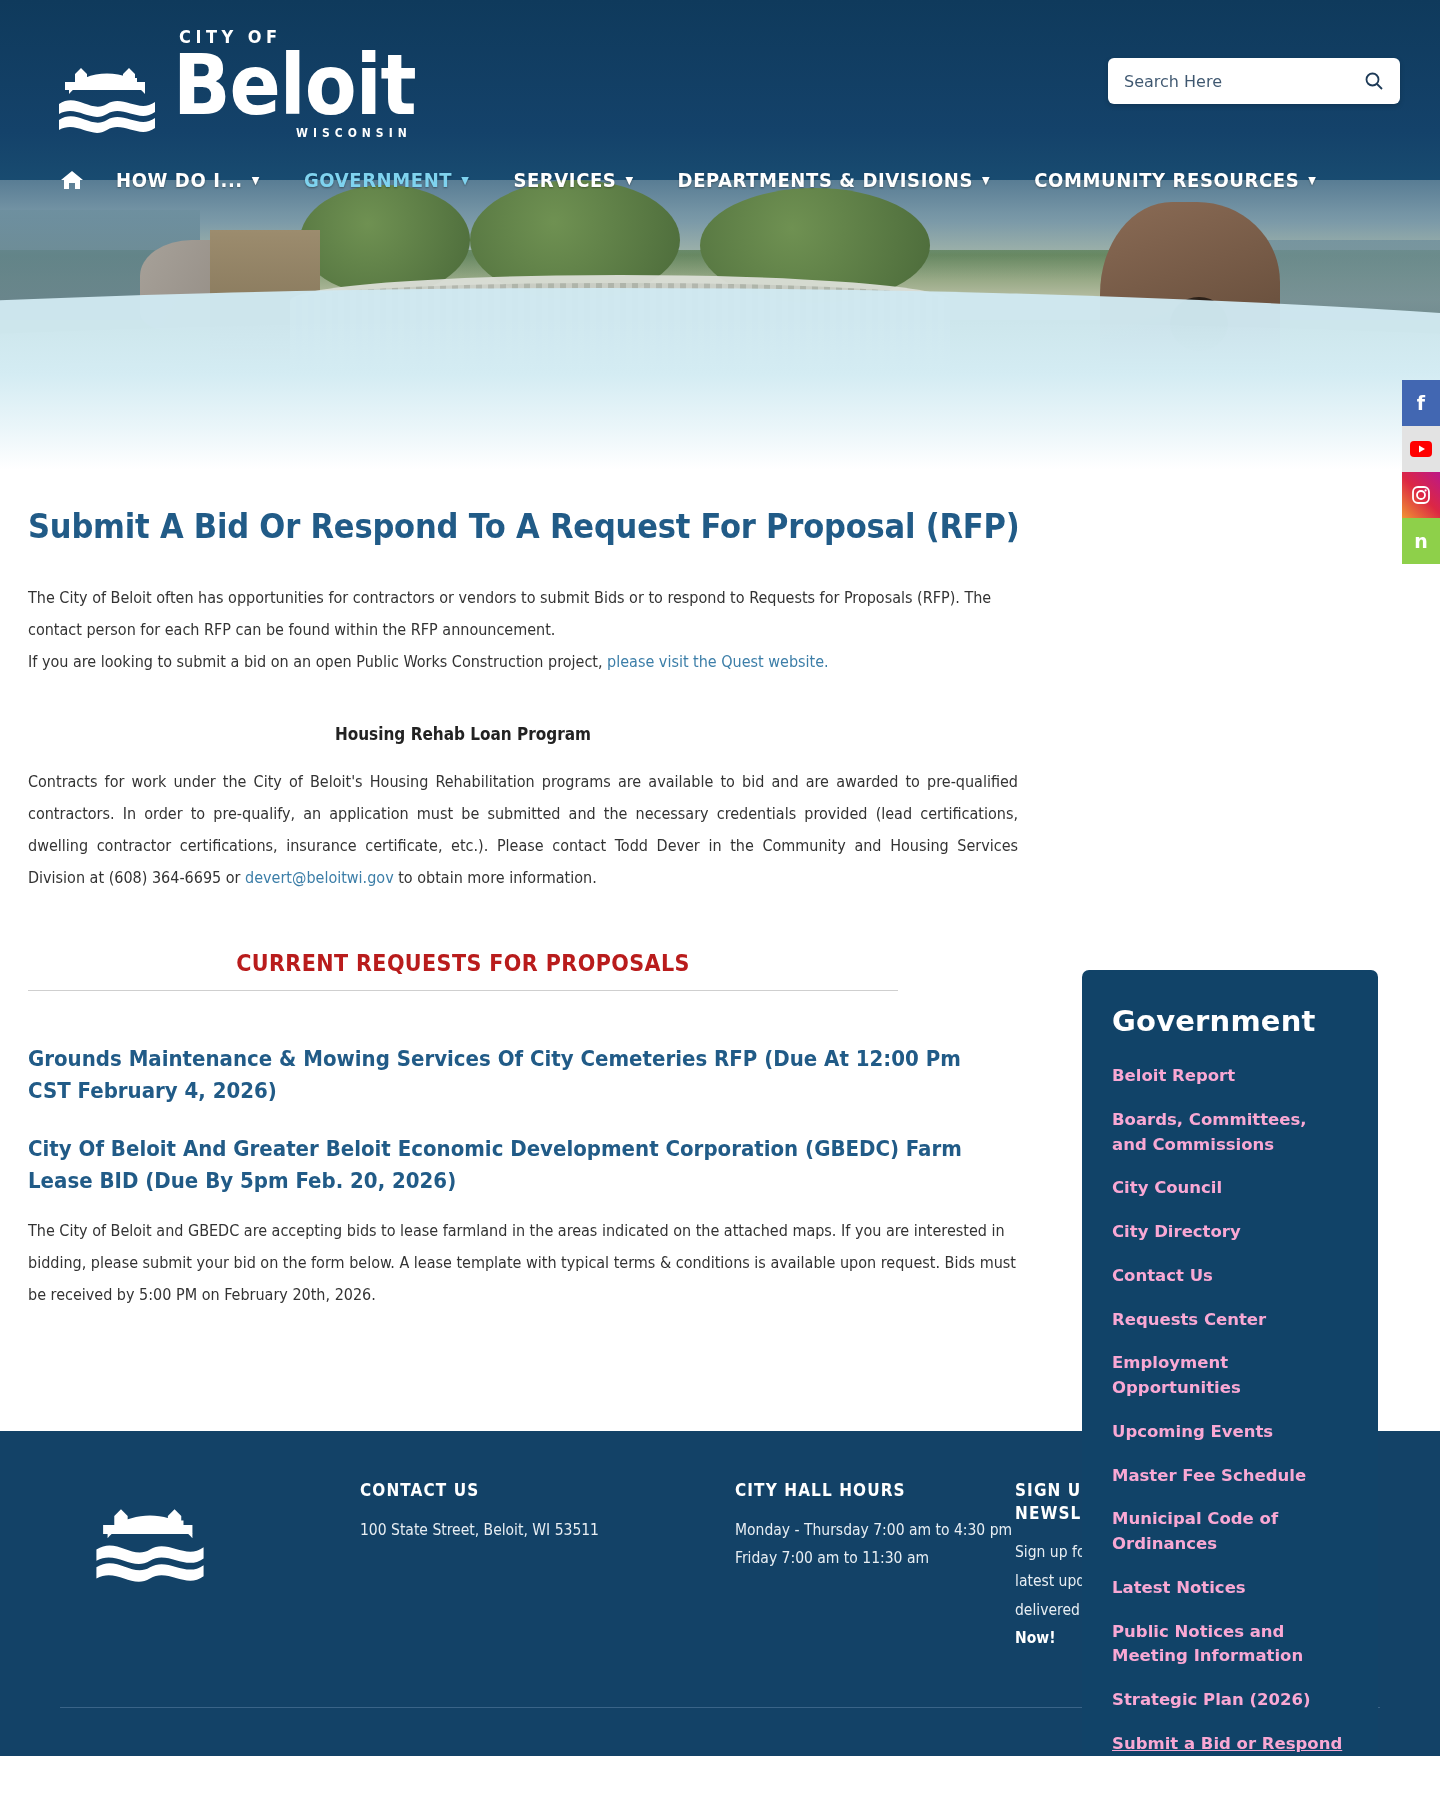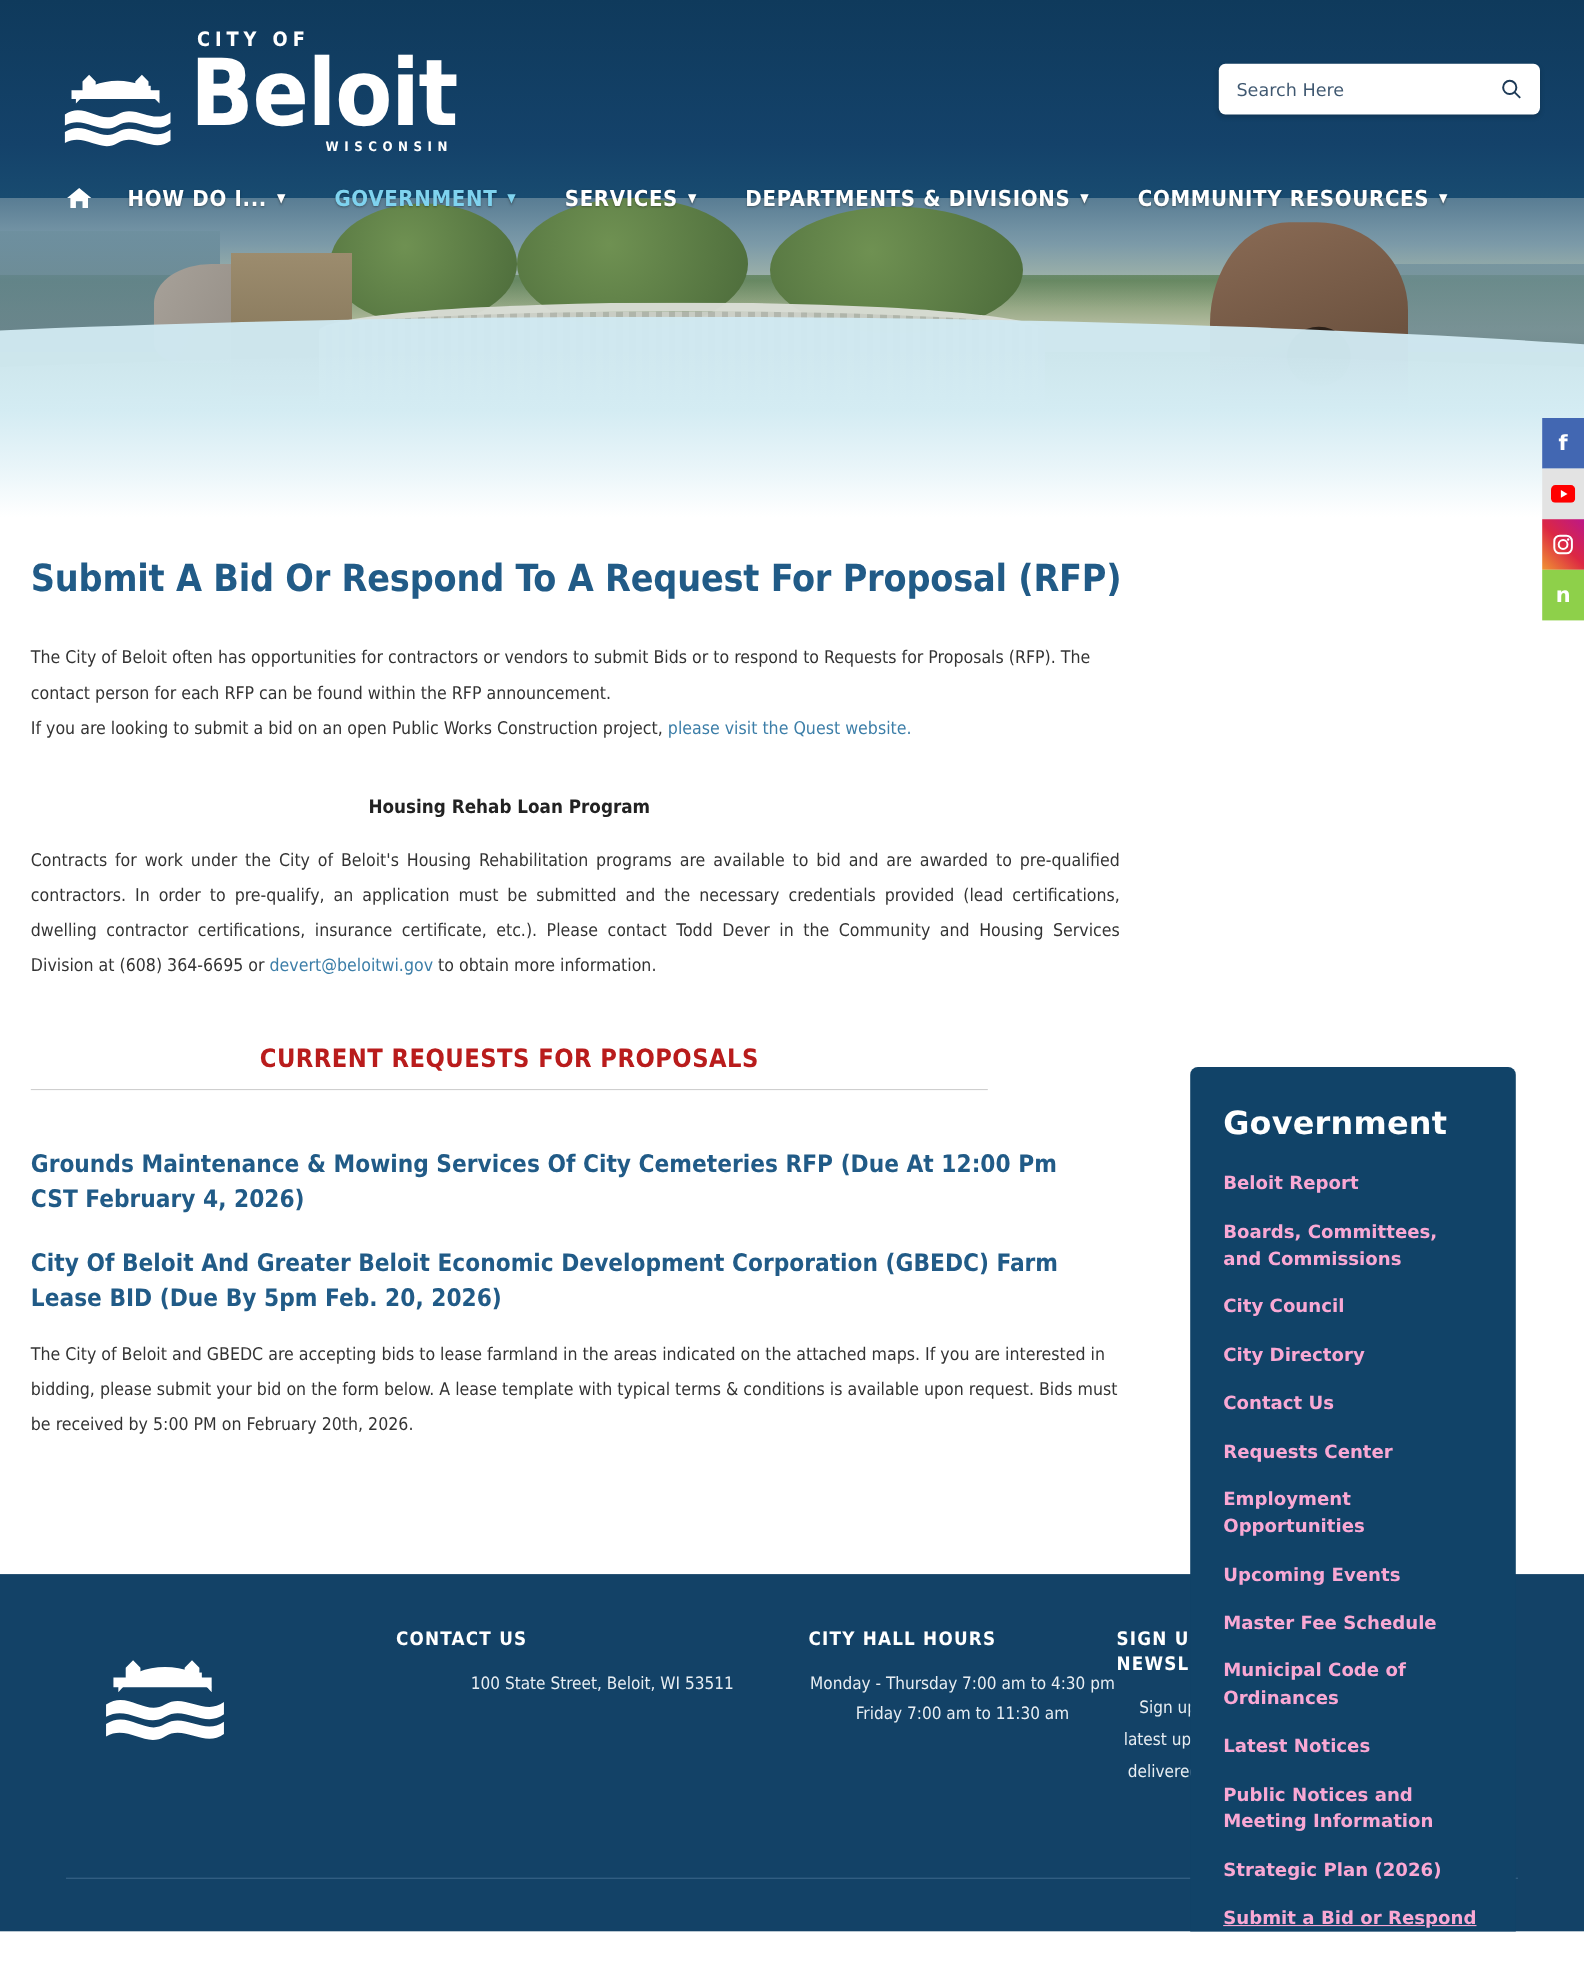--- a/index.html
+++ b/index.html
@@ -220,21 +220,21 @@
   }
   .footer-grid { display: flex; gap: 0; }
   .f-logo { width: 300px; padding-top: 8px; }
   .f-col { }
   .f-col.contact { width: 375px; }
   .f-col.hours { width: 280px; }
   .f-col.news { width: 310px; }
   .f-head {
     font-size: 17px; font-weight: 700; letter-spacing: 1.1px; margin-bottom: 14px; line-height: 1.35;
   }
-  .f-text { font-size: 15.5px; line-height: 1.85; color: #e8eef3; text-align: center; }
+  .f-text { font-size: 15.5px; line-height: 1.85; color: #e8eef3; }
   .f-text b { font-weight: 700; color: #fff; }
   .f-divider { border: 0; border-top: 1px solid #3a6488; margin: 54px 0 22px 0; }
 </style>
 </head>
 <body>
 
 <div class="page">
 
   <div class="header">
 

